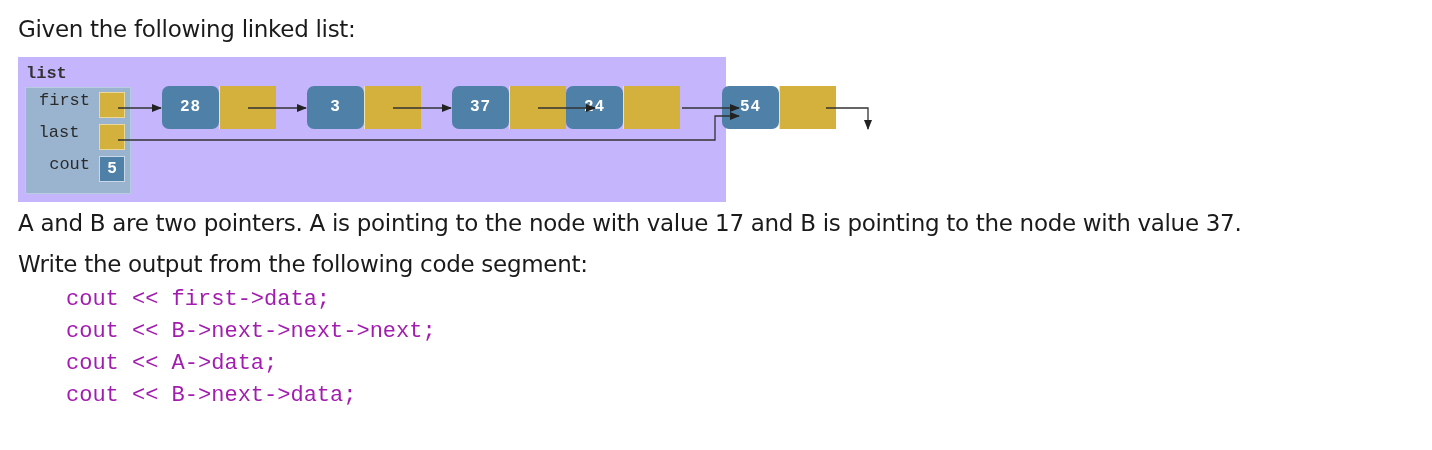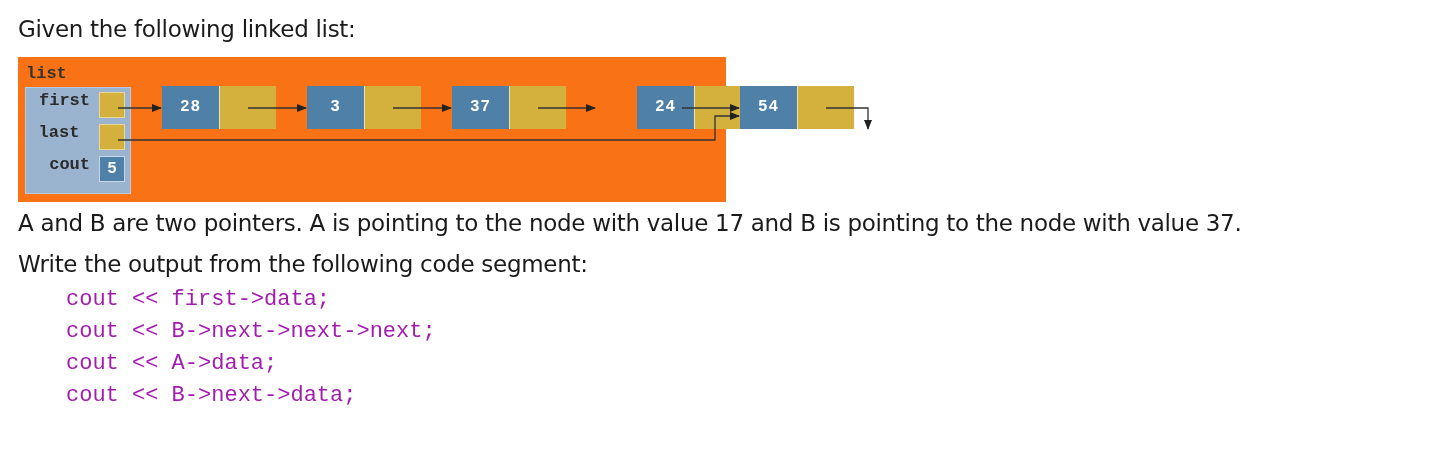--- a/index.html
+++ b/index.html
@@ -1,25 +1,25 @@
 <!DOCTYPE html>
 <html><head>
 <meta charset="utf-8">
 <style>
   html, body { margin: 0; padding: 0; background: #ffffff; }
   body { width: 1432px; height: 450px; position: relative; overflow: hidden; font-family: "DejaVu Sans", "Liberation Sans", sans-serif; color: #1a1a1a; }
   .intro { position: absolute; left: 18px; top: 16px; font-size: 23px; letter-spacing: -0.3px; }
-  .diagram { position: absolute; left: 18px; top: 57px; width: 708px; height: 145px; background: #f97316; }
+  .diagram { position: absolute; left: 18px; top: 57px; width: 708px; height: 145px; background: #c4b5fd; }
   .list-label { position: absolute; left: 8px; top: 7px; font-family: "Liberation Mono", "DejaVu Sans Mono", monospace; font-weight: bold; font-size: 17px; color: #333; }
   .list-box { position: absolute; left: 7px; top: 30px; width: 106px; height: 107px; background: #9ab4d0; border: 1px solid #b9cbe0; box-sizing: border-box; }
-  .field-label { position: absolute; font-family: "Liberation Mono", "DejaVu Sans Mono", monospace; font-weight: bold; font-size: 17px; color: #2b2b2b; text-align: right; width: 62px; left: 2px; }
+  .field-label { position: absolute; font-family: "Liberation Mono", "DejaVu Sans Mono", monospace; font-weight: normal; font-size: 17px; color: #2b2b2b; text-align: right; width: 62px; left: 2px; }
   .ptr-cell { position: absolute; left: 73px; width: 26px; height: 26px; background: #d4b03c; border: 1px solid #e9d89a; box-sizing: border-box; }
   .count-cell { position: absolute; left: 73px; width: 26px; height: 26px; background: #4f81a8; border: 1px solid #c8d8e8; box-sizing: border-box; color: #fff; font-family: "Liberation Mono", "DejaVu Sans Mono", monospace; font-size: 16px; font-weight: bold; text-align: center; line-height: 24px; }
   .node { position: absolute; top: 29px; height: 43px; display: flex; }
-  .node .data { width: 57px; height: 43px; background: #4f81a8; color: #fff; font-family: "Liberation Mono", "DejaVu Sans Mono", monospace; font-weight: bold; font-size: 16px; text-align: center; line-height: 43px; letter-spacing: 1px; }
+  .node .data { width: 57px; height: 43px; background: #4f81a8; color: #fff; font-family: "Liberation Mono", "DejaVu Sans Mono", monospace; font-weight: bold; font-size: 16px; text-align: center; line-height: 43px; letter-spacing: 1px; border-radius: 7px; }
   .node .link { width: 57px; height: 43px; background: #d4b03c; border-left: 1px solid #f0e2b0; box-sizing: border-box; }
   svg.arrows { position: absolute; left: 0; top: 0; }
   .p1 { position: absolute; left: 18px; top: 210px; font-size: 23px; letter-spacing: -0.3px; }
   .p2 { position: absolute; left: 18px; top: 251px; font-size: 23px; letter-spacing: -0.3px; }
   .code { position: absolute; left: 66px; top: 284px; font-family: "Liberation Mono", "DejaVu Sans Mono", monospace; font-size: 22px; color: #a21caf; }
   .code div { height: 32px; line-height: 32px; white-space: pre; }
 </style>
 </head>
 <body>
 
@@ -41,25 +41,25 @@
     <div class="link"></div>
   </div>
   <div class="node" style="left:289px;">
     <div class="data">3</div>
     <div class="link"></div>
   </div>
   <div class="node" style="left:434px;">
     <div class="data">37</div>
     <div class="link"></div>
   </div>
-  <div class="node" style="left:578px;padding-left:41px;">
+  <div class="node" style="left:548px;">
     <div class="data">24</div>
     <div class="link"></div>
   </div>
-  <div class="node" style="left:722px;">
+  <div class="node" style="left:704px;">
     <div class="data">54</div>
     <div class="link"></div>
   </div>
 
   <svg class="arrows" width="860" height="145">
     <defs>
       <marker id="ah" markerWidth="10" markerHeight="8" refX="9" refY="4" orient="auto" markerUnits="userSpaceOnUse">
         <path d="M0,0 L10,4 L0,8 Z" fill="#222"></path>
       </marker>
     </defs>

